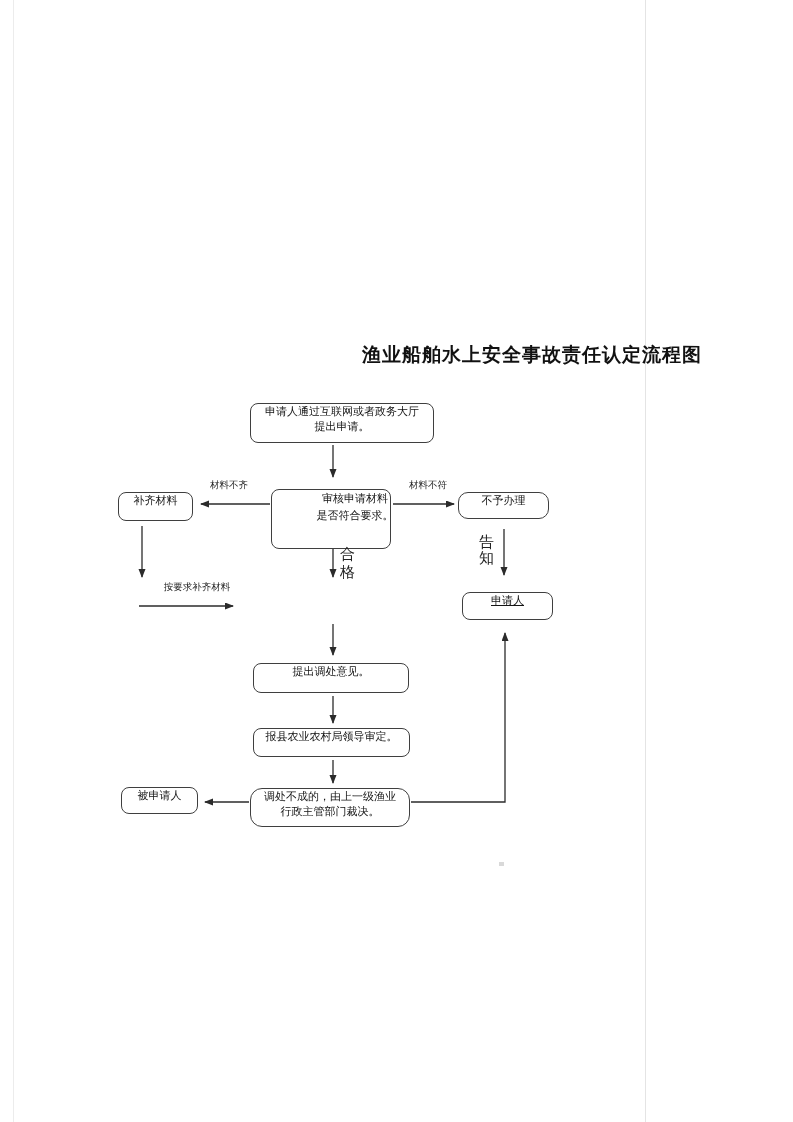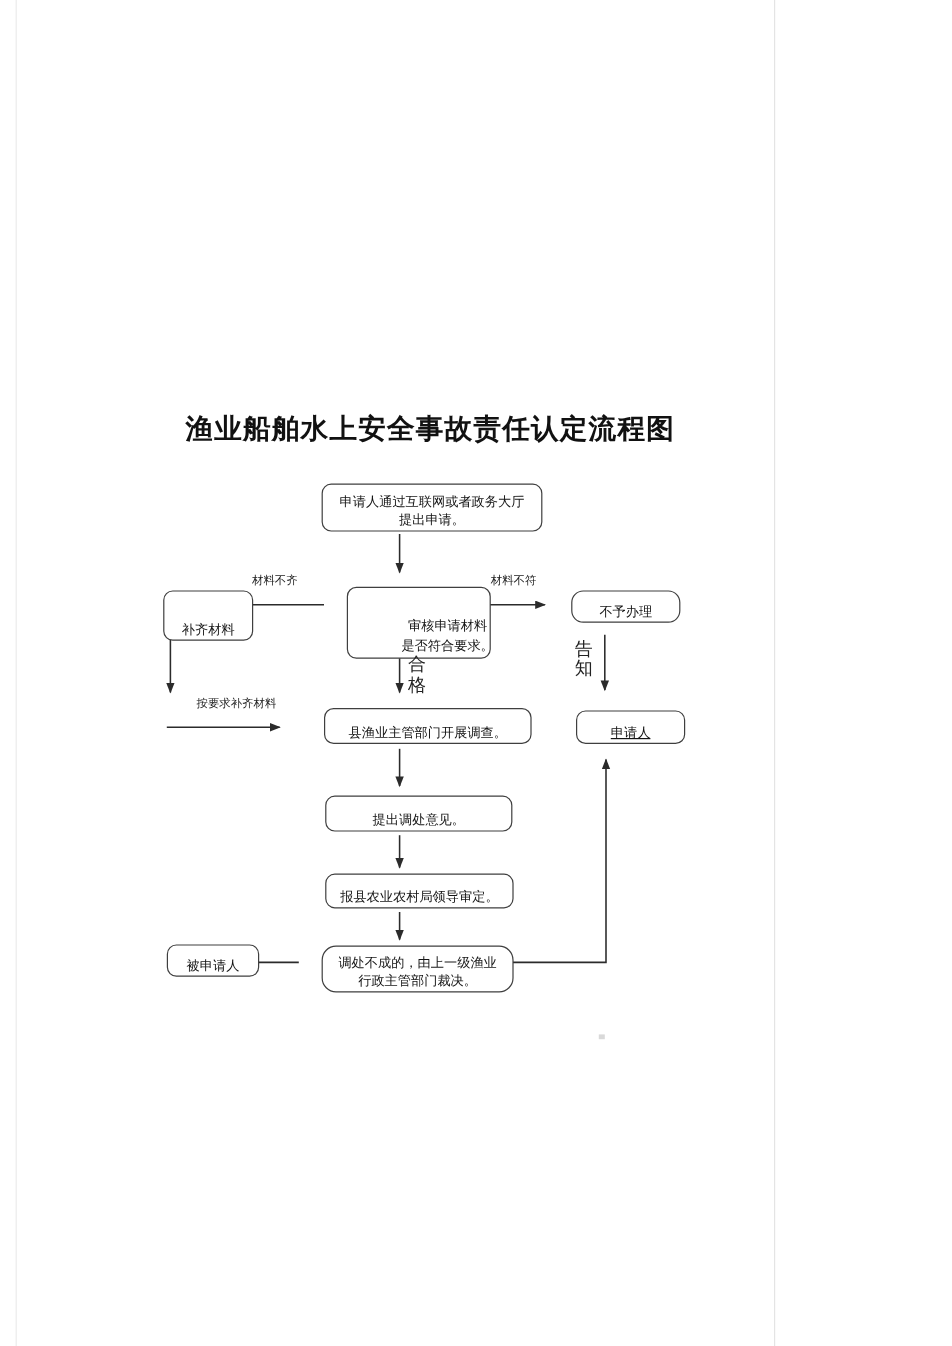--- a/index.html
+++ b/index.html
@@ -19,48 +19,47 @@
     height: 1122px;
   }
   .page-edge.left  { left: 13px;  background: #ececec; }
   .page-edge.right { left: 645px; background: #e4e4e4; }
 
   .doc-title {
     position: absolute;
     left: 15px;
     top: 342px;
     width: 687px;
-    text-align: center;
-    font-size: 23px;
+    text-align: right;
+    font-size: 19px;
     font-weight: bold;
     letter-spacing: 1px;
     color: #111;
   }
 
   .flow-box {
     position: absolute;
     box-sizing: border-box;
     border: 1.5px solid #3f3f3f;
     border-radius: 8px;
     background: #ffffff;
     display: flex;
     flex-direction: column;
     align-items: center;
-    justify-content: flex-end;
+    justify-content: flex-start;
     text-align: center;
     font-size: 11px;
     line-height: 15px;
     color: #141414;
-    margin-left: 18px;
   }
   .flow-box .ln { display: block; white-space: nowrap; }
 
   .box-apply       { left: 250px; top: 403px; width: 184px; height: 40px; }
   .box-review      { left: 271px; top: 489px; width: 120px; height: 60px; line-height: 17px; padding-left: 48px; }
-  .box-supplement  { left: 118px; top: 492px; width: 75px;  height: 42px; }
+  .box-supplement  { left: 118px; top: 492px; width: 75px;  height: 29px; }
   .box-reject      { left: 458px; top: 492px; width: 91px;  height: 27px; border-radius: 10px; }
   .box-investigate { left: 252px; top: 590px; width: 173px; height: 30px; }
   .box-applicant   { left: 462px; top: 592px; width: 91px;  height: 28px; text-decoration: underline; }
   .box-opinion     { left: 253px; top: 663px; width: 156px; height: 30px; }
   .box-report      { left: 253px; top: 728px; width: 157px; height: 29px; }
   .box-ruling      { left: 250px; top: 788px; width: 160px; height: 39px; border-radius: 12px; }
   .box-respondent  { left: 121px; top: 787px; width: 77px;  height: 27px; }
 
   .edge-label {
     position: absolute;
@@ -141,23 +140,20 @@
   </div>
 
   <div class="flow-box box-supplement">
     <span class="ln">补齐材料</span>
   </div>
 
   <div class="flow-box box-reject">
     <span class="ln">不予办理</span>
   </div>
 
-  <div class="flow-box box-investigate">
-    <span class="ln">县渔业主管部门开展调查。</span>
-  </div>
 
   <div class="flow-box box-applicant">
     <span class="ln">申请人</span>
   </div>
 
   <div class="flow-box box-opinion">
     <span class="ln">提出调处意见。</span>
   </div>
 
   <div class="flow-box box-report">

